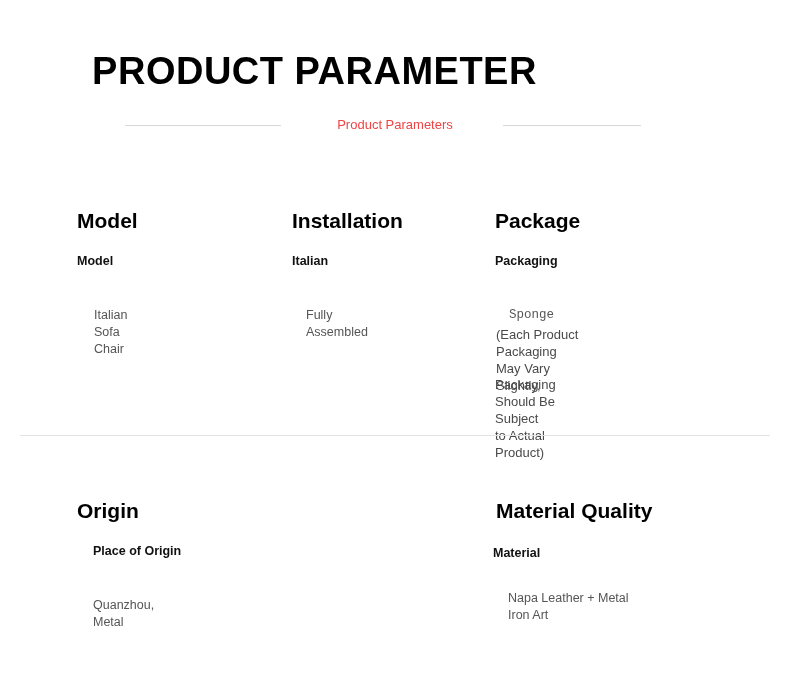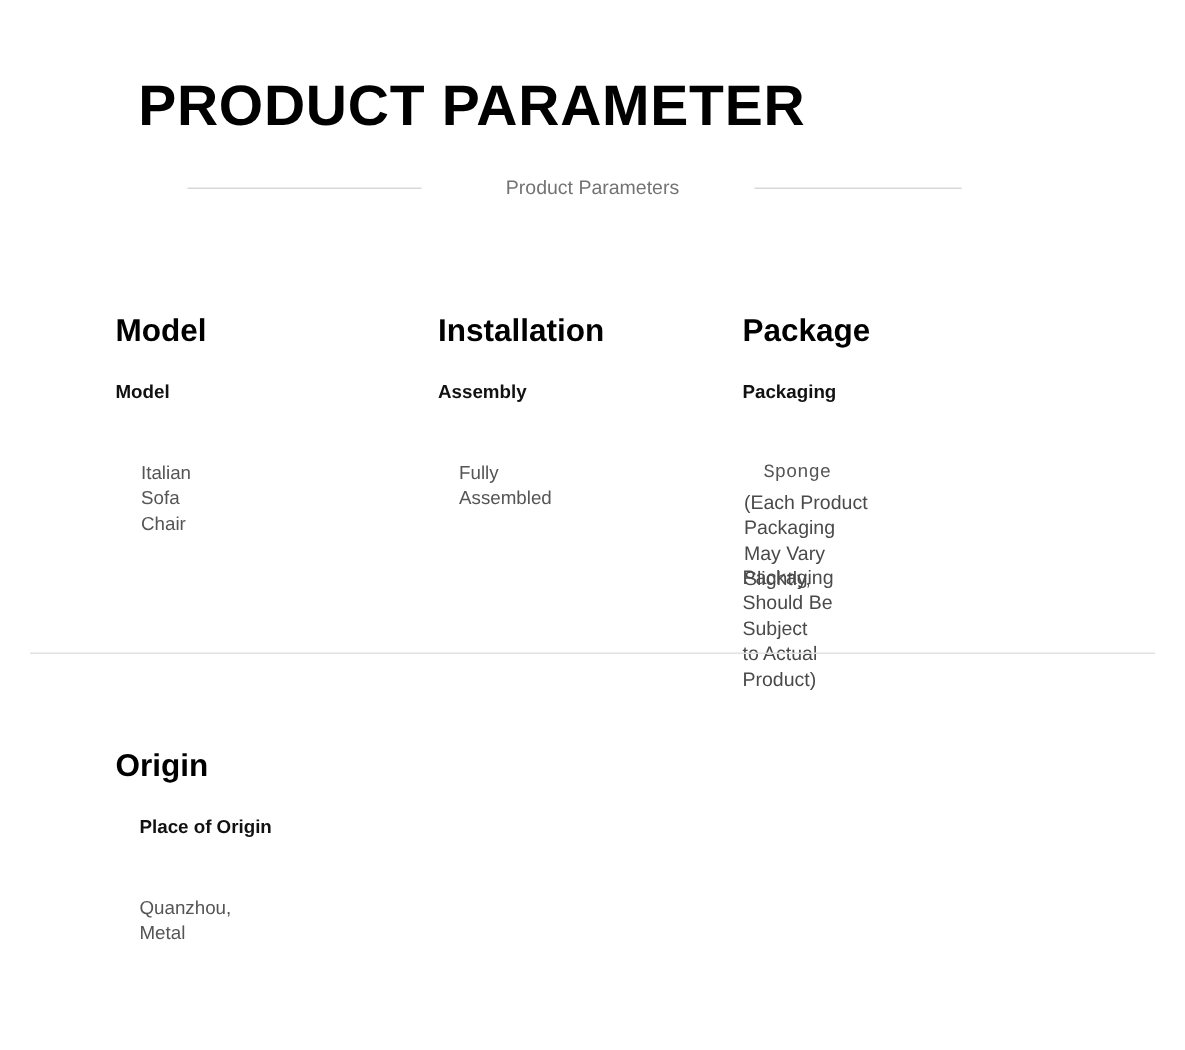--- a/index.html
+++ b/index.html
@@ -55,21 +55,21 @@
   }
   .sub-line-left  { left: 125px; width: 156px; }
   .sub-line-right { left: 503px; width: 138px; }
   .subtitle-text {
     position: absolute;
     left: 0;
     top: 0;
     width: 790px;
     text-align: center;
     font-size: 13px;
-    color: #737373;
+    color: #ef4444;
     line-height: 22px;
     white-space: nowrap;
   }
 
   
   .spec-block {
     position: absolute;
   }
   .spec-heading {
     font-size: 21px;
@@ -156,35 +156,41 @@
   </div>
 
   <div class="spec-block block-model">
     <div class="spec-heading">Model</div>
     <div class="spec-label">Model</div>
     <div class="spec-value">Italian Sofa Chair</div>
   </div>
 
   <div class="spec-block block-installation">
     <div class="spec-heading">Installation</div>
-    <div class="spec-label">Assembly</div>
+    <div class="spec-label">Italian</div>
     <div class="spec-value">Fully Assembled</div>
   </div>
 
   <div class="spec-block block-package">
     <div class="spec-heading">Package</div>
     <div class="spec-label">Packaging</div>
     <div class="spec-value">Sponge</div>
     <div class="spec-note spec-note-1">(Each Product Packaging May Vary Slightly,</div>
     <div class="spec-note spec-note-2">Packaging Should Be Subject
 to Actual Product)</div>
   </div>
 
   <div class="section-divider"></div>
 
   <div class="spec-block block-origin">
     <div class="spec-heading">Origin</div>
     <div class="spec-label">Place of Origin</div>
     <div class="spec-value">Quanzhou, Metal</div>
   </div>
 
+  <div class="spec-block block-material">
+    <div class="spec-heading">Material Quality</div>
+    <div class="spec-label">Material</div>
+    <div class="spec-value">Napa Leather + Metal
+Iron Art</div>
+  </div>
 
 </div>
 
 </body></html>

